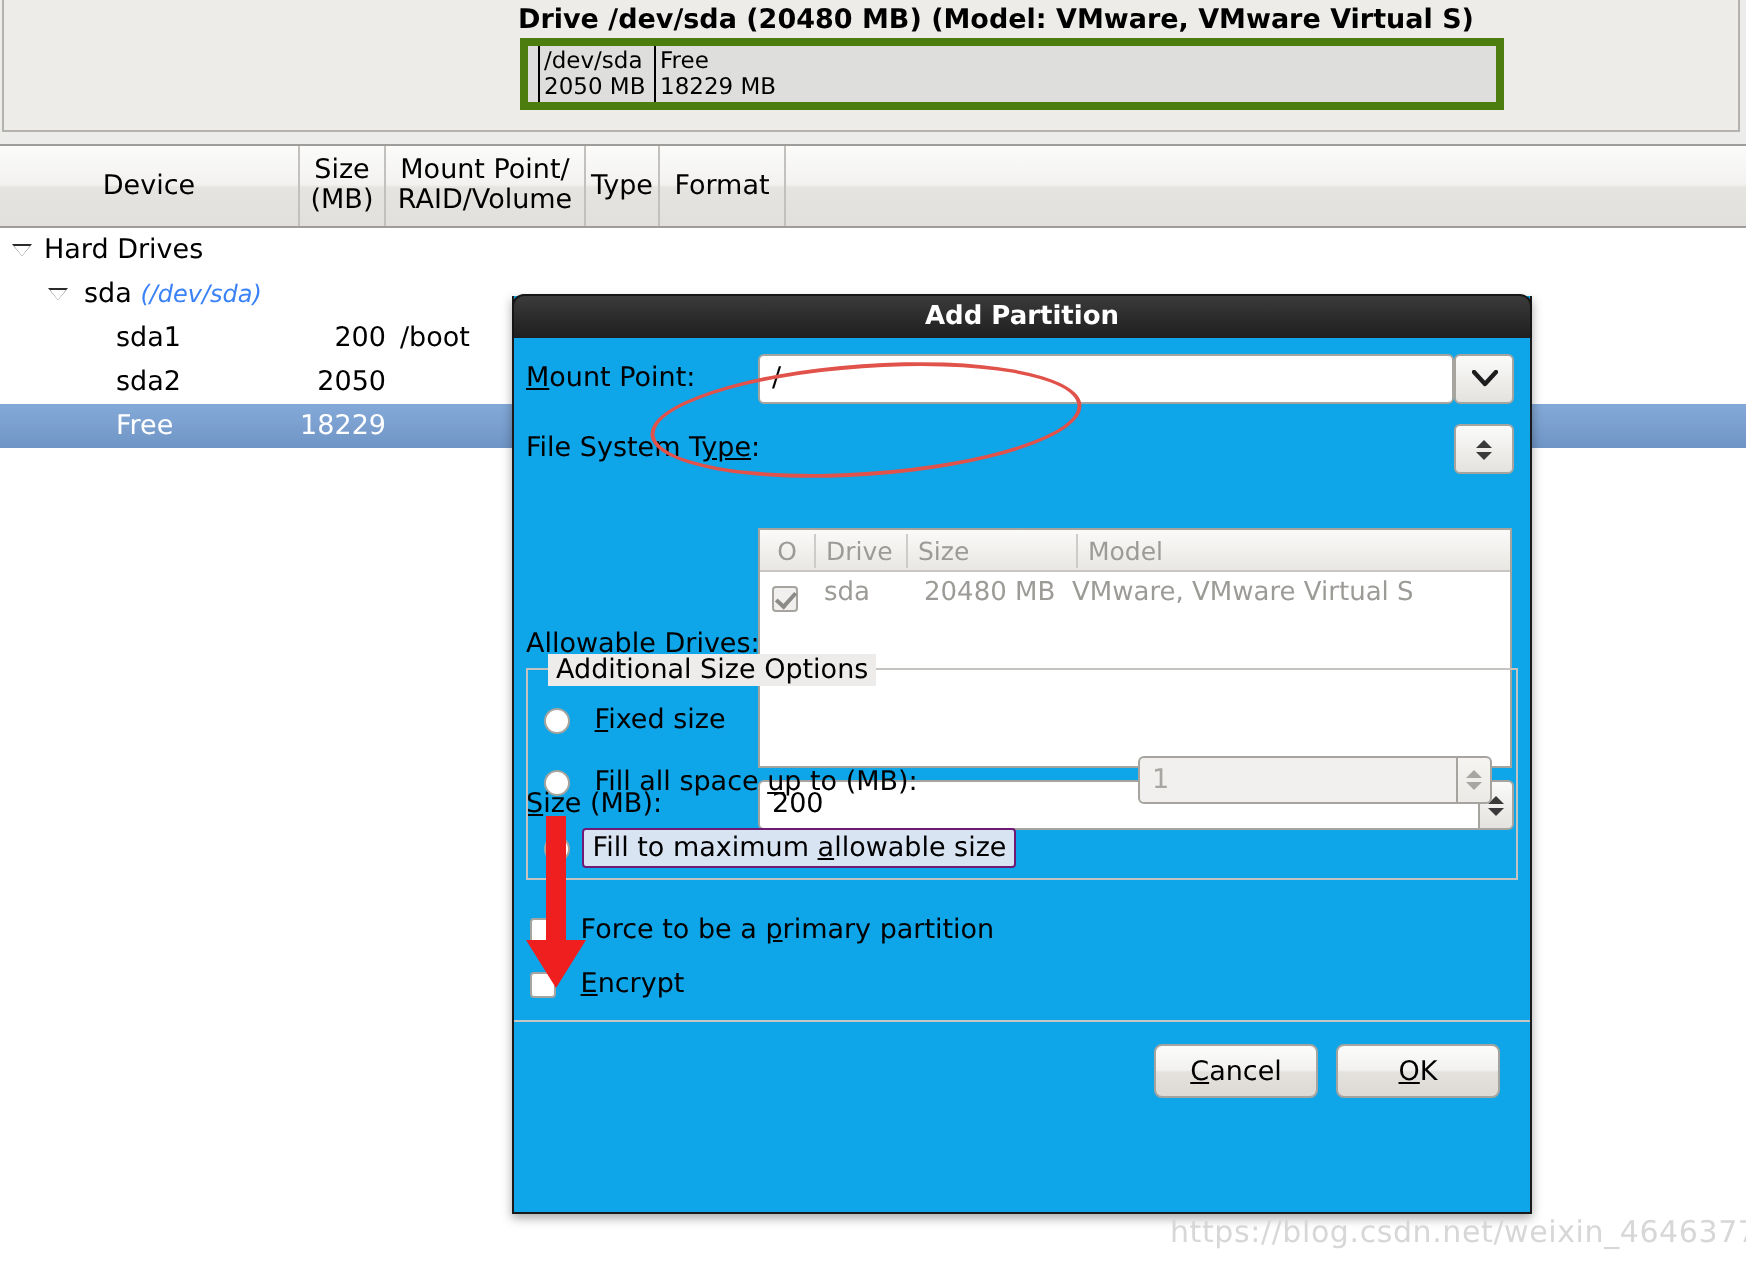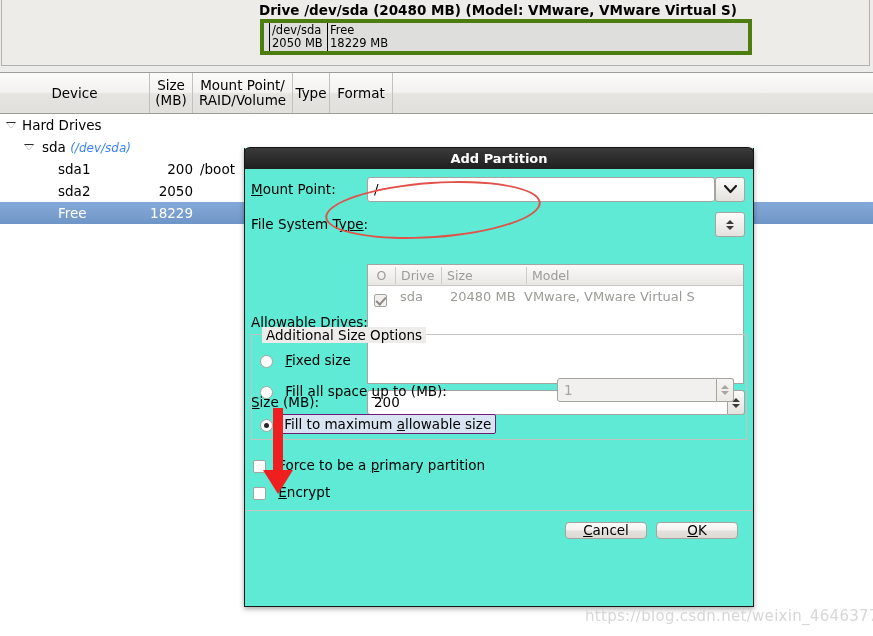--- a/index.html
+++ b/index.html
@@ -88,22 +88,22 @@
   .tlabel{position:absolute;}
   .lv0{left:22px;}
   .lv1{left:42px;}
   .lv2{left:58px;}
   .dim{color:#3b82f6;font-size:12px;font-style:italic;}
   .tsize{position:absolute;width:43px;text-align:right;}
   .tmount{position:absolute;left:200px;}
 
   
   .dialog{
-    position:absolute;left:244px;top:148px;width:510px;height:459px;
-    background:#5eead4;
+    position:absolute;left:256px;top:148px;width:510px;height:459px;
+    background:#0ea5e9;
     border:1px solid #1a1a1a;border-top:none;
     box-sizing:border-box;
     box-shadow:0 2px 5px rgba(0,0,0,.35);
   }
   .titlebar{
     position:absolute;left:-1px;top:-1px;width:510px;height:22px;
     background:linear-gradient(to bottom,#3b3b3b 0%,#2b2b2b 55%,#1f1f1f 100%);
     border:1px solid #151515;border-bottom:none;
     border-top-left-radius:6px;border-top-right-radius:6px;
     color:#ffffff;font-weight:bold;font-size:13px;
@@ -203,24 +203,24 @@
     content:"";position:absolute;left:3px;top:3px;width:5px;height:5px;
     border-radius:50%;background:#262626;
   }
   .radio-row{position:absolute;font-size:13.5px;line-height:16px;text-align:center;}
   .focus-box{
     display:inline-block;padding:1px 4px;margin-left:2px;
     border:1px solid #701a75;background:#d9e4f2;border-radius:2px;
   }
 
   .btn{
-    position:absolute;height:17px;width:82px;box-sizing:border-box;
+    position:absolute;height:27px;width:82px;box-sizing:border-box;
     background:linear-gradient(to bottom,#fcfcfb 0%,#f2f1ef 48%,#e4e2de 52%,#ddd9d4 100%);
     border:1px solid #a6a49f;border-radius:4px;
-    font-size:13.5px;display:flex;align-items:flex-end;justify-content:center;
+    font-size:13.5px;display:flex;align-items:center;justify-content:center;
   }
   .sep{
     position:absolute;left:0;width:508px;height:1px;background:#c8c6c2;
   }
 
   
   .anno{position:absolute;pointer-events:none;}
   .ellipse{
     left:325px;top:182px;width:212px;height:52px;
     border:2.2px solid #e0524a;border-radius:50%;

